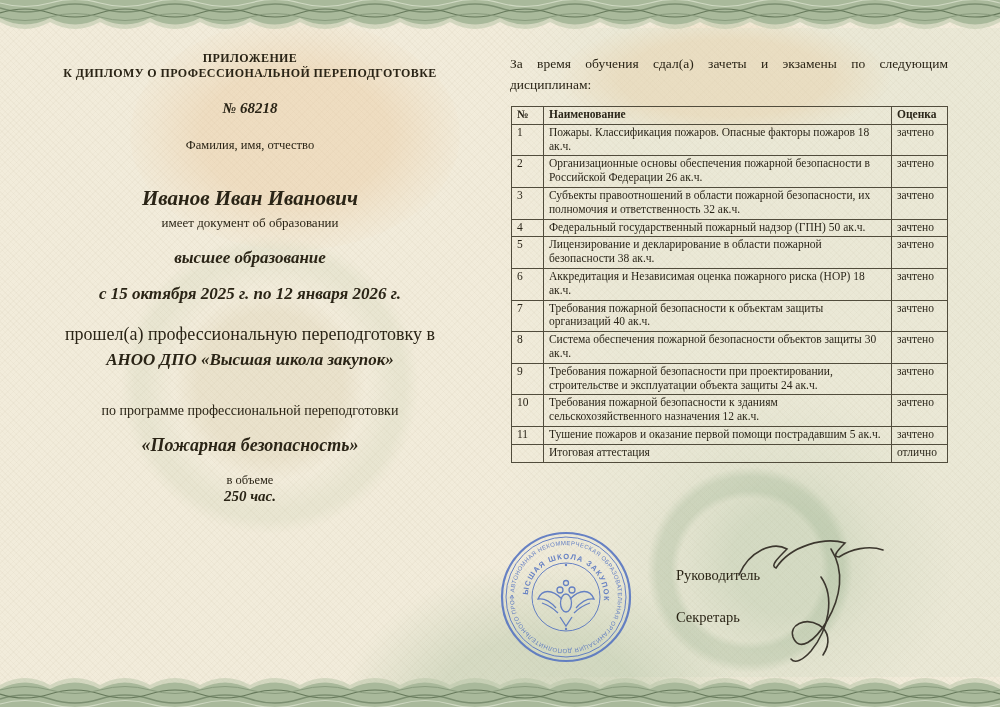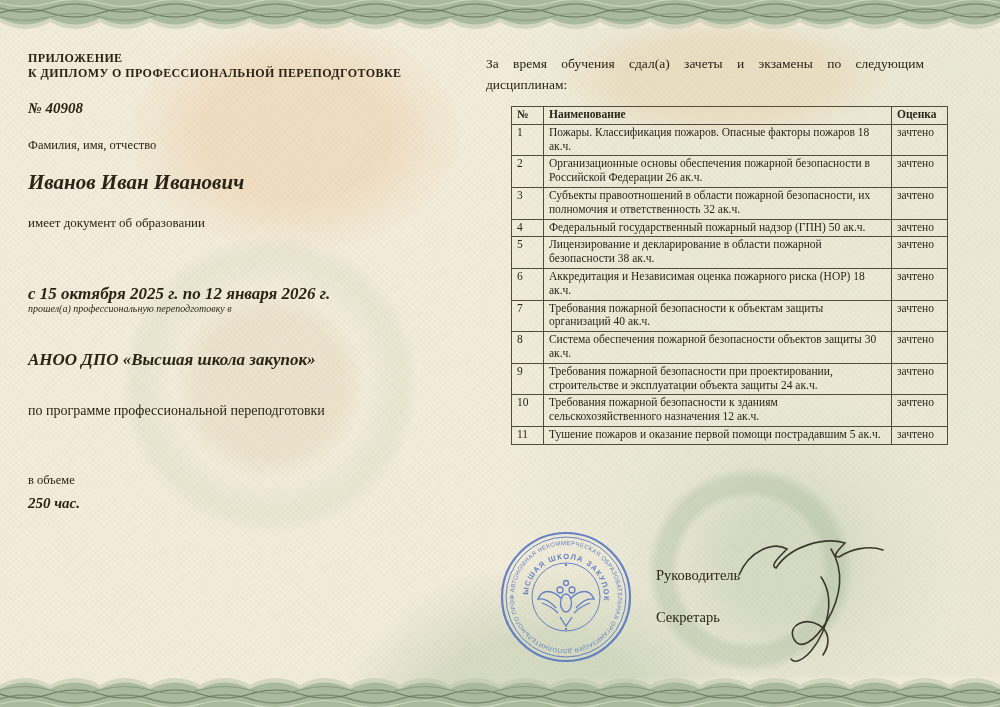--- a/index.html
+++ b/index.html
@@ -32,37 +32,37 @@
     background:radial-gradient(ellipse at 50% 90%, rgba(150,178,140,.30) 0 40%, transparent 70%); }
   .tint-right { position:absolute; left:500px; top:28px; right:0; bottom:30px; pointer-events:none;
     background:linear-gradient(90deg, transparent 0, rgba(205,218,195,.20) 120px); }
 
   
   .border { position:absolute; left:0; width:1000px; height:36px; }
   .border.top { top:0; }
   .border.bottom { bottom:0; transform:scaleY(-1); }
 
   
-  .lline { position:absolute; left:28px; width:444px; }
+  .lline { position:absolute; left:28px; width:444px; text-align:center; }
   .t-caps   { font-weight:bold; letter-spacing:.4px; }
   .t-italic { font-weight:bold; font-style:italic; }
 
   
-  .intro { position:absolute; left:486px; top:54px; width:438px;
+  .intro { position:absolute; left:510px; top:54px; width:438px;
     font-size:13.5px; line-height:1.55; text-align:justify; word-spacing:2.5px; }
   .intro::after { content:""; display:inline-block; width:100%; }
   table.disc { position:absolute; left:511px; top:106px; width:437px;
     border-collapse:collapse; font-size:11.5px; line-height:1.2; color:#2b261a; }
   table.disc th, table.disc td { border:1px solid #514c3c; padding:1px 5px 2px; vertical-align:top; text-align:left; }
   table.disc th { font-weight:bold; }
   col.c-num   { width:32px; }
   col.c-name  { width:349px; }
   col.c-grade { width:56px; }
 
-  .sig-label { position:absolute; left:656px; font-size:14.5px; }
+  .sig-label { position:absolute; left:676px; font-size:14.5px; }
   .sig-head  { top:567px; }
   .sig-sec   { top:609px; }
 
   .seal { position:absolute; left:498px; top:529px; width:136px; height:136px; opacity:.85; }
   .signature { position:absolute; left:733px; top:531px; width:155px; height:140px; }
 </style>
 </head>
 <body>
 
 <div class="page">
@@ -93,30 +93,32 @@
       <path fill="#a9b99b" d="M0,0 H1000 V18 q-25,13 -50,0 q-25,13 -50,0 q-25,13 -50,0 q-25,13 -50,0 q-25,13 -50,0 q-25,13 -50,0 q-25,13 -50,0 q-25,13 -50,0 q-25,13 -50,0 q-25,13 -50,0 q-25,13 -50,0 q-25,13 -50,0 q-25,13 -50,0 q-25,13 -50,0 q-25,13 -50,0 q-25,13 -50,0 q-25,13 -50,0 q-25,13 -50,0 q-25,13 -50,0 q-25,13 -50,0 Z"></path>
       <path fill="none" stroke="#cfd8c2" stroke-width="1.2" d="M0,3 q25,7 50,0 t50,0 t50,0 t50,0 t50,0 t50,0 t50,0 t50,0 t50,0 t50,0 t50,0 t50,0 t50,0 t50,0 t50,0 t50,0 t50,0 t50,0 t50,0 t50,0"></path>
       <path fill="none" stroke="#7c8f71" stroke-width="1.4" d="M0,8 q25,8 50,0 t50,0 t50,0 t50,0 t50,0 t50,0 t50,0 t50,0 t50,0 t50,0 t50,0 t50,0 t50,0 t50,0 t50,0 t50,0 t50,0 t50,0 t50,0 t50,0"></path>
       <path fill="none" stroke="#66795b" stroke-width="1.2" d="M0,13 q25,-8 50,0 t50,0 t50,0 t50,0 t50,0 t50,0 t50,0 t50,0 t50,0 t50,0 t50,0 t50,0 t50,0 t50,0 t50,0 t50,0 t50,0 t50,0 t50,0 t50,0"></path>
       <path fill="none" stroke="#8a9c7e" stroke-width="1" d="M0,17 q25,7 50,0 t50,0 t50,0 t50,0 t50,0 t50,0 t50,0 t50,0 t50,0 t50,0 t50,0 t50,0 t50,0 t50,0 t50,0 t50,0 t50,0 t50,0 t50,0 t50,0"></path>
     </svg>
   </div>
 
   <div class="lline t-caps" style="top:51px; font-size:12px;">ПРИЛОЖЕНИЕ</div>
   <div class="lline t-caps" style="top:66px; font-size:12px;">К ДИПЛОМУ О ПРОФЕССИОНАЛЬНОЙ ПЕРЕПОДГОТОВКЕ</div>
-  <div class="lline t-italic" style="top:100px; font-size:15px;">№ 40908</div>
+  <div class="lline t-italic" style="top:100px; font-size:15px;">№ 68218</div>
   <div class="lline" style="top:138px; font-size:12.5px;">Фамилия, имя, отчество</div>
-  <div class="lline t-italic" style="top:170px; font-size:21px;">Иванов Иван Иванович</div>
+  <div class="lline t-italic" style="top:186px; font-size:21px;">Иванов Иван Иванович</div>
   <div class="lline" style="top:215px; font-size:13px;">имеет документ об образовании</div>
+  <div class="lline t-italic" style="top:248px; font-size:17px;">высшее образование</div>
   <div class="lline t-italic" style="top:284px; font-size:17px;">с 15 октября 2025 г. по 12 января 2026 г.</div>
-  <div class="lline" style="top:303px; font-size:10px;font-style:italic;">прошел(а) профессиональную переподготовку в</div>
+  <div class="lline" style="top:324px; font-size:18px;">прошел(а) профессиональную переподготовку в</div>
   <div class="lline t-italic" style="top:350px; font-size:17px;">АНОО ДПО «Высшая школа закупок»</div>
   <div class="lline" style="top:403px; font-size:14px;">по программе профессиональной переподготовки</div>
+  <div class="lline t-italic" style="top:435px; font-size:18px;">«Пожарная безопасность»</div>
   <div class="lline" style="top:473px; font-size:12.5px;">в объеме</div>
-  <div class="lline t-italic" style="top:488px; font-size:15px;margin-top:7px;">250 час.</div>
+  <div class="lline t-italic" style="top:488px; font-size:15px;">250 час.</div>
 
   <div class="intro">За время обучения сдал(а) зачеты и экзамены по следующим дисциплинам:</div>
 
   <table class="disc">
     <colgroup>
         <col class="c-num">
         <col class="c-name">
         <col class="c-grade">
       </colgroup>
     <thead>
@@ -175,20 +177,25 @@
       </tr>
         <tr>
         <td>10</td>
         <td>Требования пожарной безопасности к зданиям сельскохозяйственного назначения 12 ак.ч.</td>
         <td>зачтено</td>
       </tr>
         <tr>
         <td>11</td>
         <td>Тушение пожаров и оказание первой помощи пострадавшим 5 ак.ч.</td>
         <td>зачтено</td>
+      </tr>
+        <tr>
+        <td></td>
+        <td>Итоговая аттестация</td>
+        <td>отлично</td>
       </tr>
       </tbody>
   </table>
 
   <div class="sig-label sig-head">Руководитель</div>
   <div class="sig-label sig-sec">Секретарь</div>
 
   <svg class="seal" viewBox="0 0 136 136" xmlns="http://www.w3.org/2000/svg">
     <defs>
       <path id="outerRing" d="M16,68 a52,52 0 1,1 104,0 a52,52 0 1,1 -104,0"></path>

